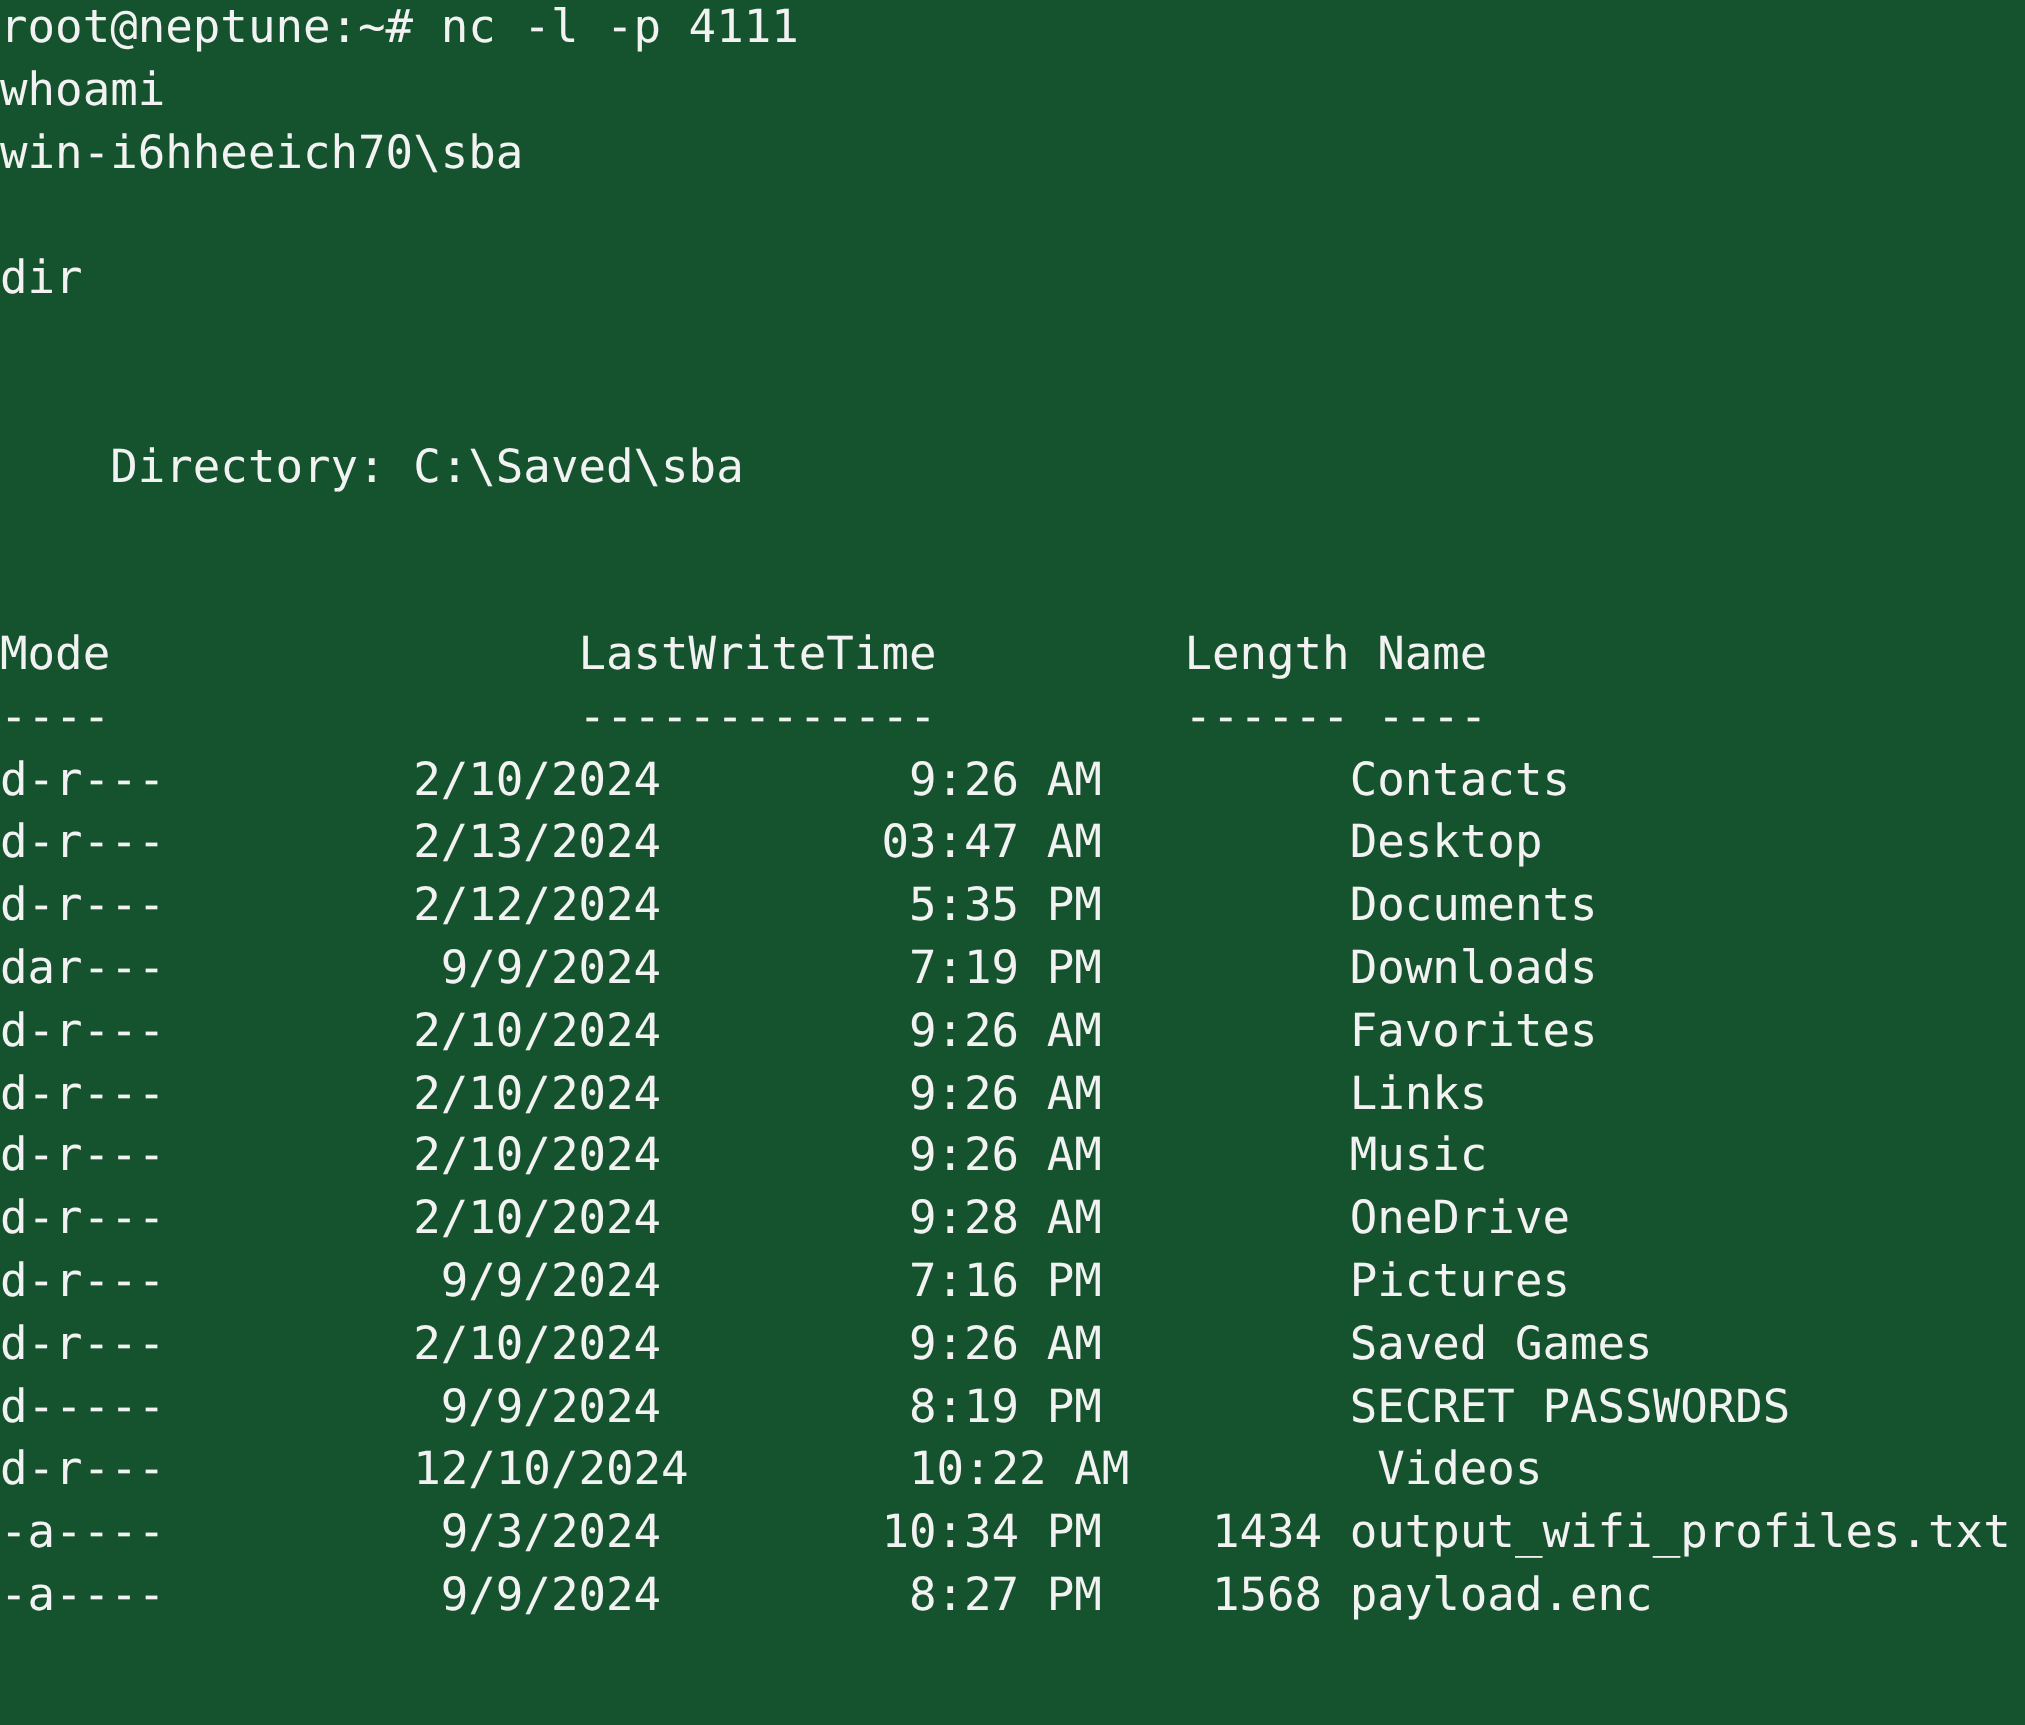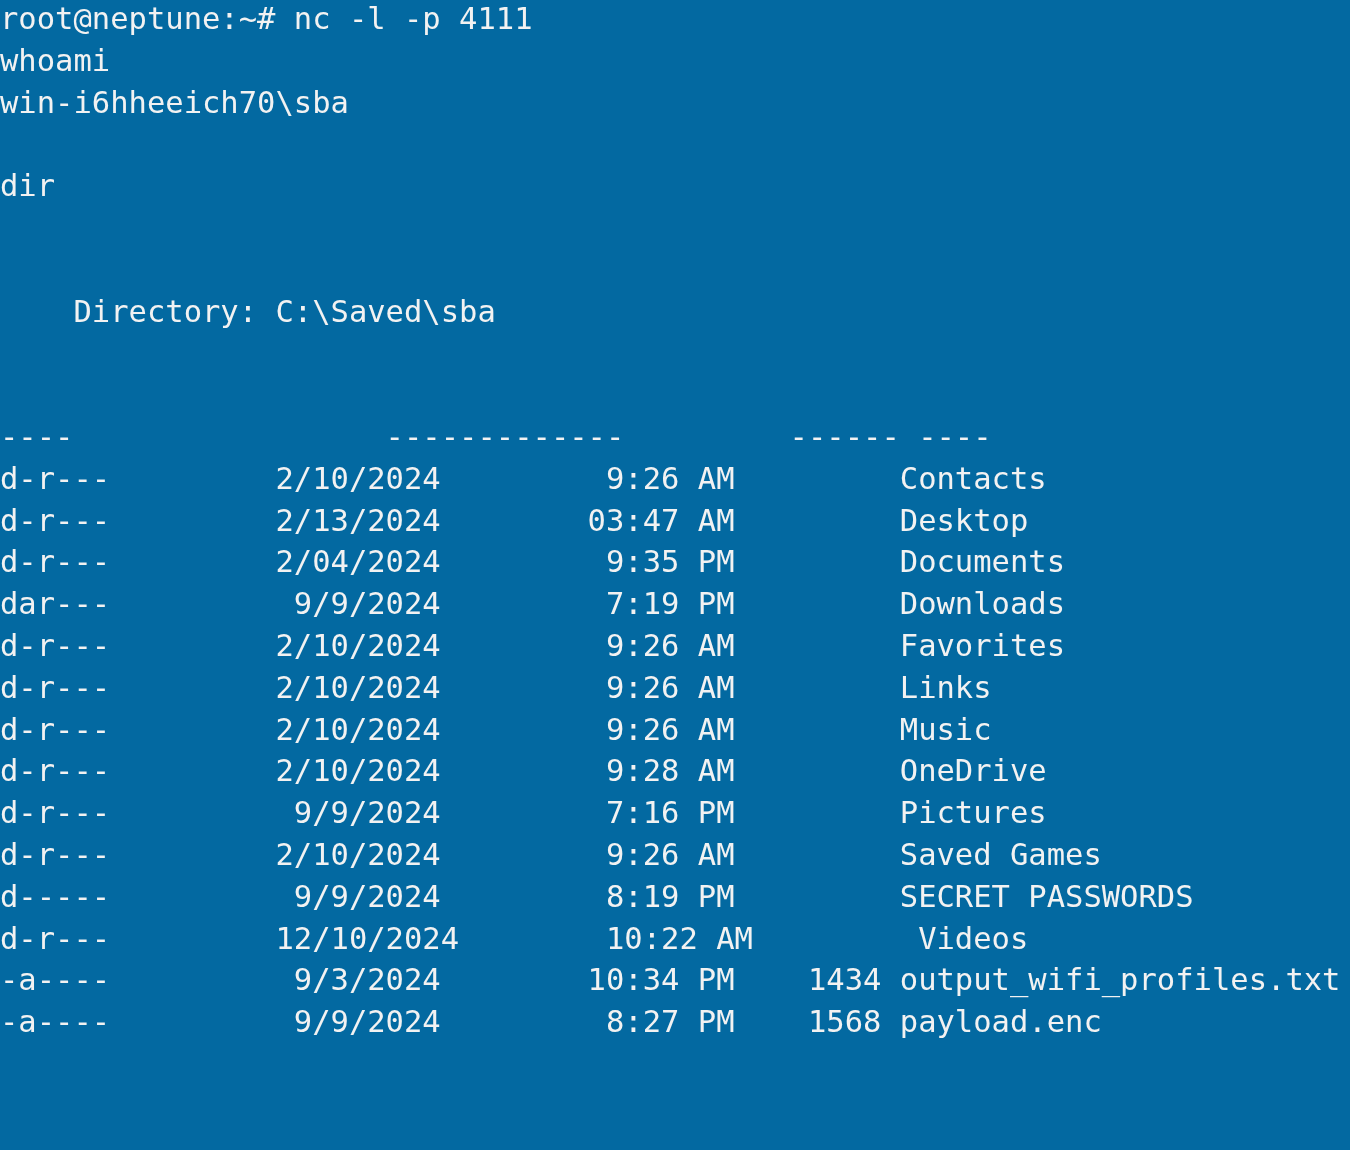--- a/index.html
+++ b/index.html
@@ -9,21 +9,21 @@
     background: #212121;
   }
   body {
     width: 1350px;
     height: 1150px;
     overflow: hidden;
   }
   #terminal {
     width: 1350px;
     height: 1150px;
-    background: #0369a1;
+    background: #14532d;
     color: #f2f2f2;
     font-family: "DejaVu Sans Mono", "Liberation Mono", monospace;
     font-size: 30.5px;
     line-height: 41.8px;
     letter-spacing: 0px;
     box-sizing: border-box;
     padding: 0px 0 0 0;
     position: relative;
   }
   .line {
@@ -53,26 +53,27 @@
     <div class="line">root@neptune:~# nc -l -p 4111</div>
     <div class="line">whoami</div>
     <div class="line">win-i6hheeich70\sba</div>
     <div class="line blank"> </div>
     <div class="line">dir</div>
     <div class="line blank"> </div>
     <div class="line blank"> </div>
     <div class="line">    Directory: C:\Saved\sba</div>
     <div class="line blank"> </div>
     <div class="line blank"> </div>
+    <div class="line">Mode                 LastWriteTime         Length Name</div>
     <div class="line">----                 -------------         ------ ----</div>
 
     <div id="entry-rows">
         <div class="line">d-r---         2/10/2024         9:26 AM         Contacts</div>
         <div class="line">d-r---         2/13/2024        03:47 AM         Desktop</div>
-        <div class="line">d-r---         2/04/2024         9:35 PM         Documents</div>
+        <div class="line">d-r---         2/12/2024         5:35 PM         Documents</div>
         <div class="line">dar---          9/9/2024         7:19 PM         Downloads</div>
         <div class="line">d-r---         2/10/2024         9:26 AM         Favorites</div>
         <div class="line">d-r---         2/10/2024         9:26 AM         Links</div>
         <div class="line">d-r---         2/10/2024         9:26 AM         Music</div>
         <div class="line">d-r---         2/10/2024         9:28 AM         OneDrive</div>
         <div class="line">d-r---          9/9/2024         7:16 PM         Pictures</div>
         <div class="line">d-r---         2/10/2024         9:26 AM         Saved Games</div>
         <div class="line">d-----          9/9/2024         8:19 PM         SECRET PASSWORDS</div>
         <div class="line">d-r---         12/10/2024        10:22 AM         Videos</div>
         <div class="line">-a----          9/3/2024        10:34 PM    1434 output_wifi_profiles.txt</div>

